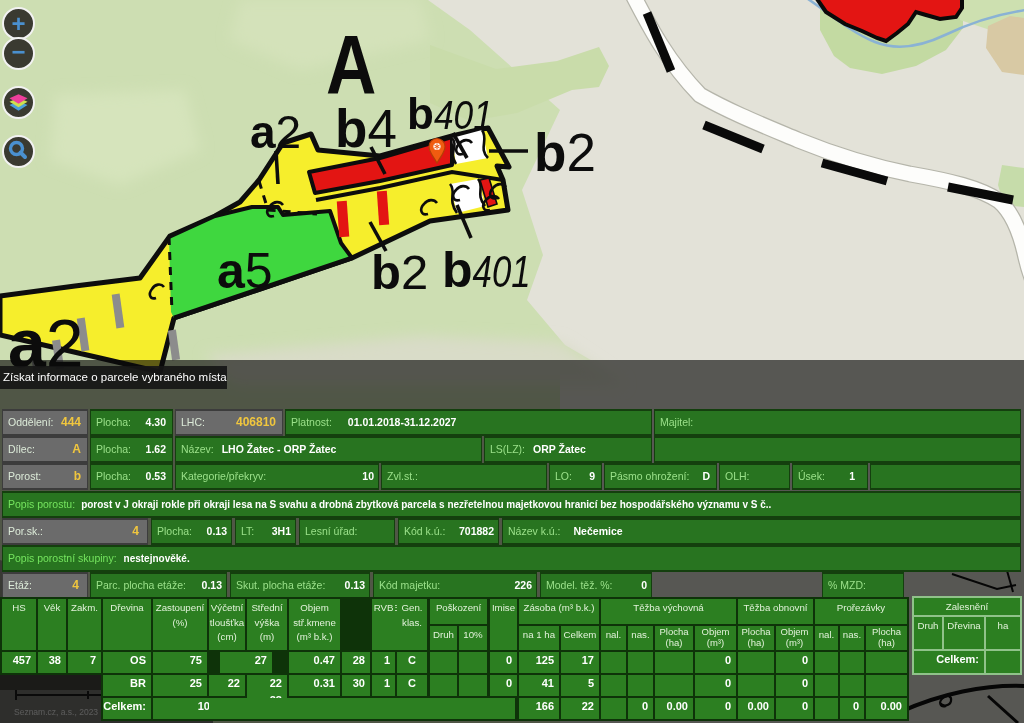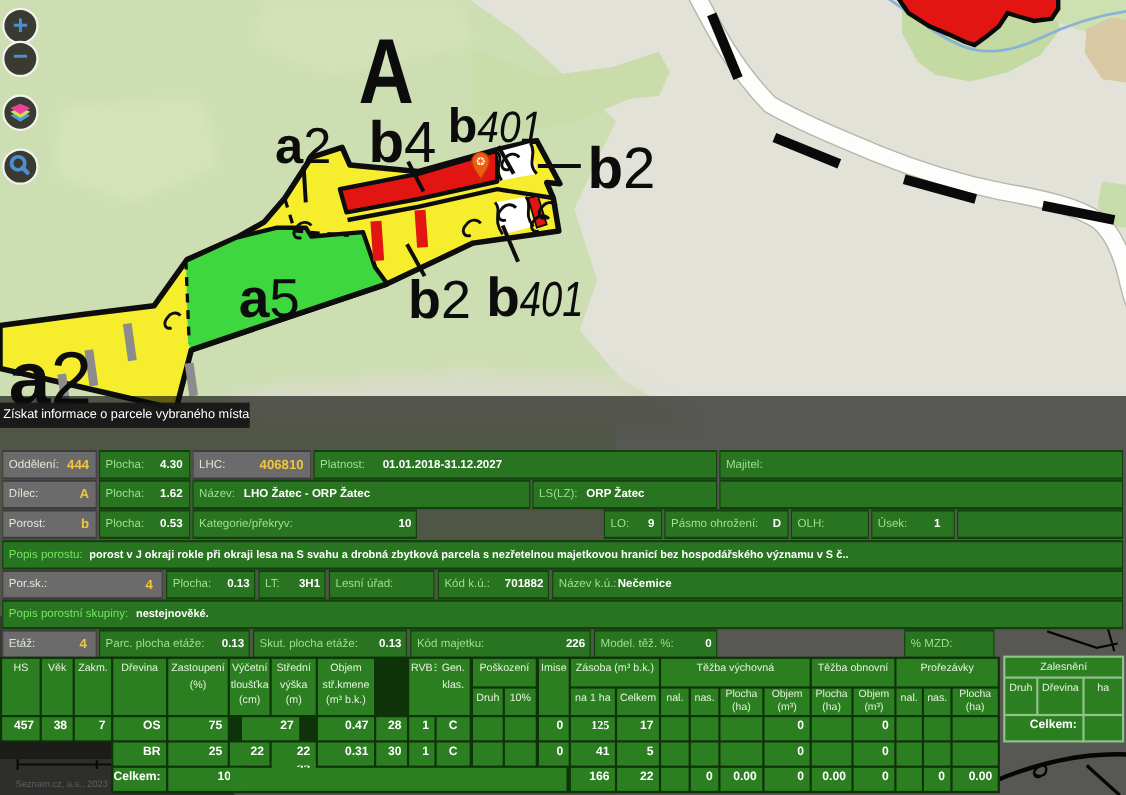--- a/index.html
+++ b/index.html
@@ -179,32 +179,33 @@
 <div class="c" style="left:285px;top:409px;width:367px;height:27px;background:#287420;border-color:#143f0e"><span class="lb">Platnost:</span><span class="vi" style="margin-left:16px">01.01.2018-31.12.2027</span></div>
 <div class="c" style="left:654px;top:409px;width:367px;height:27px;background:#287420;border-color:#143f0e"><span class="lb">Majitel:</span></div>
 <div class="c" style="left:2px;top:436px;width:86px;height:27px;background:#6b6b6b;border-color:#3c3c3c"><span class="lb">Dílec:</span><span class="vy" style="right:6px">A</span></div>
 <div class="c" style="left:90px;top:436px;width:83px;height:27px;background:#287420;border-color:#143f0e"><span class="lb">Plocha:</span><span class="v" style="right:6px">1.62</span></div>
 <div class="c" style="left:484px;top:436px;width:168px;height:27px;background:#287420;border-color:#143f0e"><span class="lb">LS(LZ):</span><span class="vi" style="margin-left:8px">ORP Žatec</span></div>
 <div class="c" style="left:175px;top:436px;width:307px;height:27px;background:#287420;border-color:#143f0e"><span class="lb">Název:</span><span class="vi" style="margin-left:8px">LHO Žatec - ORP Žatec</span></div>
 <div class="c" style="left:654px;top:436px;width:367px;height:27px;background:#287420;border-color:#143f0e"></div>
 <div class="c" style="left:2px;top:463px;width:86px;height:27px;background:#6b6b6b;border-color:#3c3c3c"><span class="lb">Porost:</span><span class="vy" style="right:6px">b</span></div>
 <div class="c" style="left:90px;top:463px;width:83px;height:27px;background:#287420;border-color:#143f0e"><span class="lb">Plocha:</span><span class="v" style="right:6px">0.53</span></div>
 <div class="c" style="left:175px;top:463px;width:204px;height:27px;background:#287420;border-color:#143f0e"><span class="lb">Kategorie/překryv:</span><span class="v" style="right:4px">10</span></div>
+<div class="c" style="left:381px;top:463px;width:166px;height:27px;background:#287420;border-color:#143f0e"><span class="lb">Zvl.st.:</span></div>
 <div class="c" style="left:549px;top:463px;width:53px;height:27px;background:#287420;border-color:#143f0e"><span class="lb">LO:</span><span class="v" style="right:6px">9</span></div>
 <div class="c" style="left:604px;top:463px;width:113px;height:27px;background:#287420;border-color:#143f0e"><span class="lb">Pásmo ohrožení:</span><span class="v" style="right:6px">D</span></div>
 <div class="c" style="left:719px;top:463px;width:71px;height:27px;background:#287420;border-color:#143f0e"><span class="lb">OLH:</span></div>
 <div class="c" style="left:792px;top:463px;width:76px;height:27px;background:#287420;border-color:#143f0e"><span class="lb">Úsek:</span><span class="v" style="right:12px">1</span></div>
 <div class="c" style="left:870px;top:463px;width:151px;height:27px;background:#287420;border-color:#143f0e"></div>
 <div class="c" style="left:2px;top:491px;width:1019px;height:27px;background:#287420;border-color:#143f0e"><span class="lb" style="color:#74e45e">Popis porostu:</span><span class="vp" style="margin-left:6px">porost v J okraji rokle při okraji lesa na S svahu a drobná zbytková parcela s nezřetelnou majetkovou hranicí bez hospodářského významu v S č..</span></div>
 <div class="c" style="left:2px;top:518px;width:146px;height:27px;background:#6b6b6b;border-color:#3c3c3c"><span class="lb">Por.sk.:</span><span class="vy" style="right:8px">4</span></div>
 <div class="c" style="left:151px;top:518px;width:81px;height:27px;background:#287420;border-color:#143f0e"><span class="lb">Plocha:</span><span class="v" style="right:4px">0.13</span></div>
 <div class="c" style="left:235px;top:518px;width:61px;height:27px;background:#287420;border-color:#143f0e"><span class="lb">LT:</span><span class="v" style="right:4px">3H1</span></div>
 <div class="c" style="left:299px;top:518px;width:96px;height:27px;background:#287420;border-color:#143f0e"><span class="lb">Lesní úřad:</span></div>
 <div class="c" style="left:398px;top:518px;width:101px;height:27px;background:#287420;border-color:#143f0e"><span class="lb">Kód k.ú.:</span><span class="v" style="right:4px">701882</span></div>
-<div class="c" style="left:502px;top:518px;width:519px;height:27px;background:#287420;border-color:#143f0e"><span class="lb">Název k.ú.:</span><span class="vi" style="margin-left:1px">Nečemice</span></div>
+<div class="c" style="left:502px;top:518px;width:519px;height:27px;background:#287420;border-color:#143f0e"><span class="lb">Název k.ú.:</span><span class="vi" style="margin-left:13px">Nečemice</span></div>
 <div class="c" style="left:2px;top:545px;width:1019px;height:27px;background:#287420;border-color:#143f0e"><span class="lb" style="color:#74e45e">Popis porostní skupiny:</span><span class="vp" style="margin-left:7px">nestejnověké.</span></div>
 <div class="c" style="left:2px;top:572px;width:86px;height:27px;background:#6b6b6b;border-color:#3c3c3c"><span class="lb">Etáž:</span><span class="vy" style="right:8px">4</span></div>
 <div class="c" style="left:90px;top:572px;width:137px;height:27px;background:#287420;border-color:#143f0e"><span class="lb">Parc. plocha etáže:</span><span class="v" style="right:4px">0.13</span></div>
 <div class="c" style="left:230px;top:572px;width:140px;height:27px;background:#287420;border-color:#143f0e"><span class="lb">Skut. plocha etáže:</span><span class="v" style="right:4px">0.13</span></div>
 <div class="c" style="left:373px;top:572px;width:164px;height:27px;background:#287420;border-color:#143f0e"><span class="lb">Kód majetku:</span><span class="v" style="right:4px">226</span></div>
 <div class="c" style="left:540px;top:572px;width:112px;height:27px;background:#287420;border-color:#143f0e"><span class="lb">Model. těž. %:</span><span class="v" style="right:4px">0</span></div>
 <div class="c" style="left:822px;top:572px;width:82px;height:27px;background:#287420;border-color:#143f0e"><span class="lb">% MZD:</span></div>
 <div class="blockbg" style="left:0px;top:597px;width:103px;height:78px"></div>
 <div class="blockbg" style="left:101px;top:597px;width:808px;height:124px"></div>
 <div class="blockbg" style="left:912px;top:596px;width:110px;height:79px;background:#90c28a"></div>
@@ -345,21 +346,21 @@
       <span class="sv" style="right:5px">1</span>
     </div>
 <div class="sc" style="left:397px;top:652px;width:30px;height:21px;background:#2c7f21;">
       <span class="svc">C</span>
     </div>
 <div class="sc" style="left:430px;top:652px;width:27px;height:21px;background:#2c7f21;"></div>
 <div class="sc" style="left:459px;top:652px;width:28px;height:21px;background:#2c7f21;"></div>
 <div class="sc" style="left:490px;top:652px;width:27px;height:21px;background:#2c7f21;">
       <span class="sv" style="right:5px">0</span>
     </div>
-<div class="sc" style="left:519px;top:652px;width:40px;height:21px;background:#2c7f21;font-family:Liberation Serif, serif;">
+<div class="sc" style="left:519px;top:652px;width:40px;height:21px;background:#2c7f21;">
       <span class="sv" style="right:5px">125</span>
     </div>
 <div class="sc" style="left:561px;top:652px;width:38px;height:21px;background:#2c7f21;">
       <span class="sv" style="right:5px">17</span>
     </div>
 <div class="sc" style="left:601px;top:652px;width:25px;height:21px;background:#2c7f21;"></div>
 <div class="sc" style="left:628px;top:652px;width:25px;height:21px;background:#2c7f21;"></div>
 <div class="sc" style="left:655px;top:652px;width:38px;height:21px;background:#2c7f21;"></div>
 <div class="sc" style="left:695px;top:652px;width:41px;height:21px;background:#2c7f21;">
       <span class="sv" style="right:5px">0</span>

